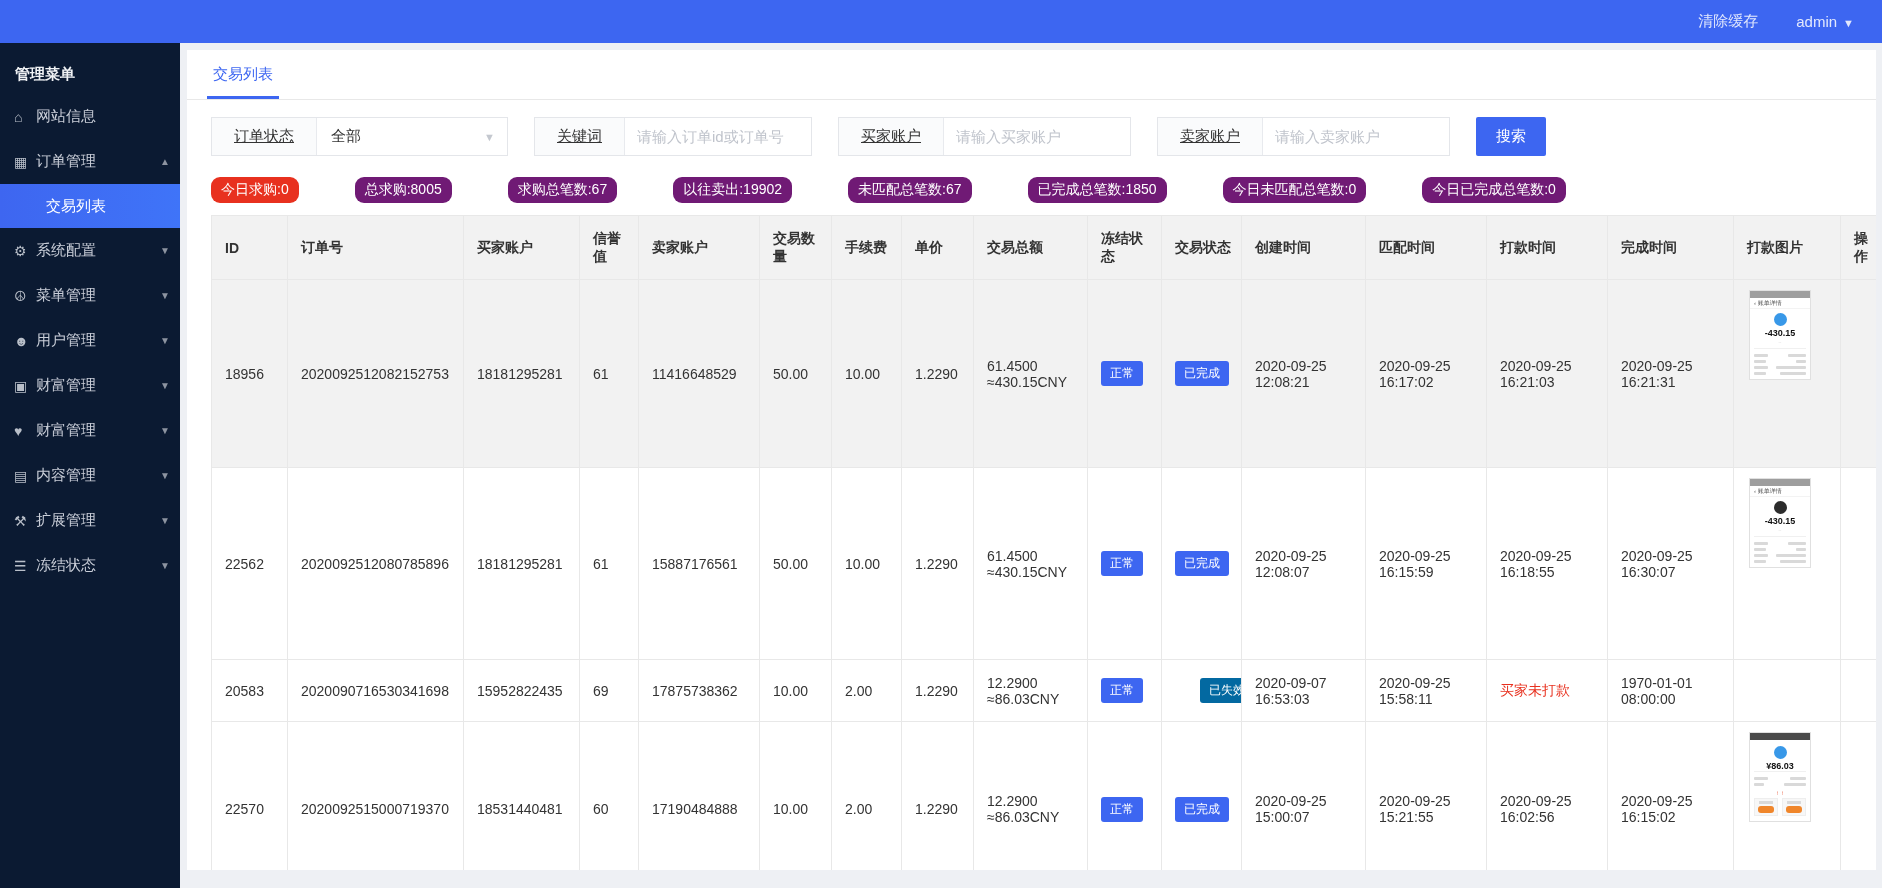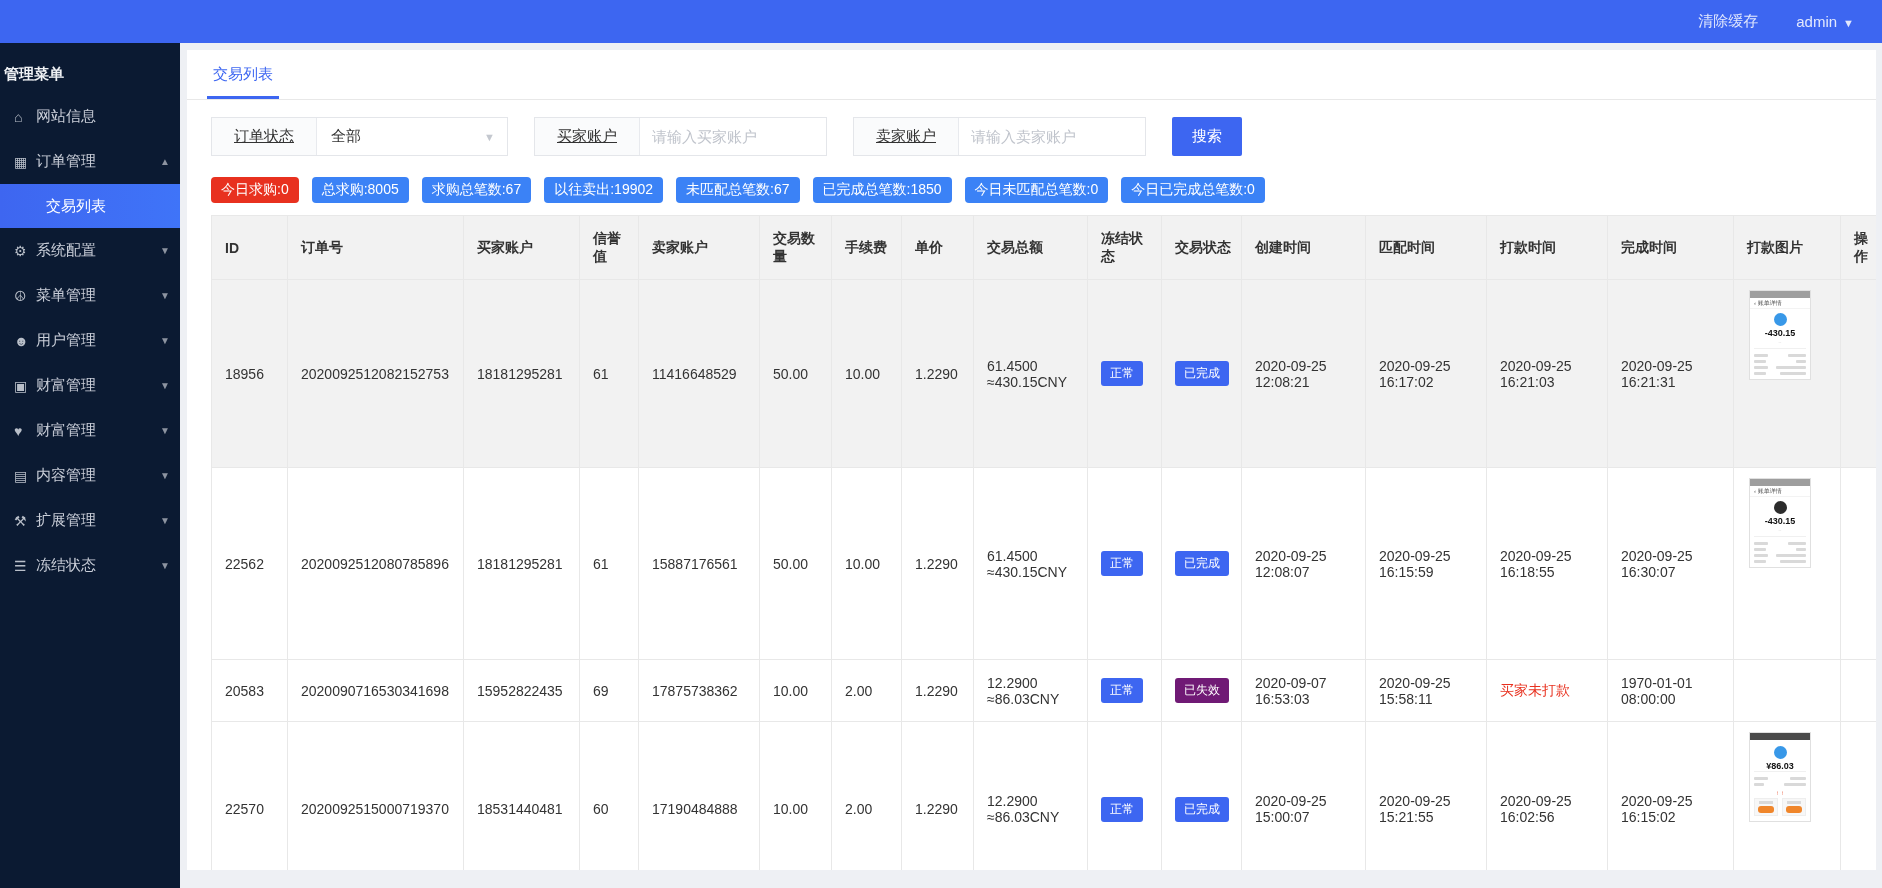--- a/index.html
+++ b/index.html
@@ -9,21 +9,21 @@
   
   .topbar { position:absolute; left:0; top:0; width:1882px; height:43px;
     background:#3d66f1; display:flex; align-items:center; justify-content:flex-end;
     padding-right:28px; gap:38px; z-index:5; }
   .topbar .tb-item { color:rgba(255,255,255,.85); font-size:15px; cursor:pointer; }
   .topbar .caret { font-size:11px; margin-left:6px; }
 
   
   .sidebar { position:absolute; left:0; top:43px; width:180px; height:845px;
     background:#0b1a32; color:#cfd3da; font-size:15px; }
-  .sb-title { color:#f0f2f5; font-weight:bold; padding:22px 0 10px 4px; font-size:15px; }
+  .sb-title { color:#f0f2f5; font-weight:bold; padding:22px 0 10px 15px; font-size:15px; }
   .sb-item { height:45px; display:flex; align-items:center; padding:0 10px 0 14px;
     cursor:pointer; color:#c9ced8; }
   .sb-item .ico { width:22px; font-size:14px; color:#b9bfc9; flex:0 0 22px; }
   .sb-item .lbl { flex:1; }
   .sb-item .arr { font-size:10px; color:#8d94a1; }
   .sb-sub { height:44px; display:flex; align-items:center; padding-left:46px;
     cursor:pointer; color:#e8ecf5; }
   .sb-sub.active { background:linear-gradient(90deg,#3e66f0,#3f74f8); color:#fff; }
 
   
@@ -47,37 +47,37 @@
     padding:0 12px 0 14px; color:#333; font-size:15px; cursor:pointer; }
   .fselect .dd { color:#c4c8cf; font-size:11px; }
   .finput { width:186px; border:none; outline:none; font-size:15px; padding:0 12px;
     color:#333; font-family:inherit; }
   .finput::placeholder { color:#c0c4cc; }
   .search-btn { height:39px; padding:0 20px; background:#3d66f1; color:#fff;
     border:none; font-size:15px; border-radius:2px; cursor:pointer; font-family:inherit; }
 
   
   .stats { display:flex; gap:13px; padding:21px 0 12px 24px; }
-  .stat { color:#fff; font-size:14px; padding:4px 10px; border-radius:4px;
+  .stat { color:#fff; font-size:14px; padding:4px 10px; border-radius:9px;
     white-space:nowrap; }
-  .stat.blue { background:#3b82f6; }
+  .stat.blue { background:#701a75;margin-left:43px; }
   .stat.red  { background:#e8311f; }
 
   
   .tablewrap { padding:0 24px; }
   table { width:100%; border-collapse:collapse; table-layout:fixed; }
   th, td { border:1px solid #e8e8e8; font-size:14px; color:#333;
     padding:8px 8px 8px 13px; text-align:left; vertical-align:middle;
     word-wrap:break-word; overflow:hidden; }
   thead th { background:#f2f2f2; font-weight:bold; height:64px; color:#333; }
   tbody tr.hl { background:#f2f2f2; }
   .tag { display:inline-block; color:#fff; font-size:12px; padding:4px 9px;
     border-radius:3px; white-space:nowrap; }
   .tag.blue { background:#3d66f1; }
-  .tag.red  { background:#701a75; }
+  .tag.red  { background:#0369a1;margin-left:25px; }
   .red-text { color:#e8311f; }
   td.imgcell { vertical-align:top; padding-top:10px; }
 
   
   .receipt { width:62px; background:#fff; border:1px solid #e0e0e0; cursor:pointer;
     margin-left:2px; }
   .r-bar { height:7px; background:#9e9e9e; }
   .r-bar.dark { background:#4a4a4a; }
   .r-nav { height:11px; display:flex; align-items:center; gap:3px; padding:0 4px;
     border-bottom:1px solid #f3f3f3; color:#555; font-size:6px; }
@@ -170,20 +170,24 @@
       <div class="tab">交易列表</div>
     </div>
 
     <div class="filters">
       <div class="fgroup">
         <div class="flabel">订单状态</div>
         <div class="fselect">
           <span>全部</span>
           <span class="dd">▼</span>
         </div>
+      </div>
+      <div class="fgroup">
+        <div class="flabel">关键词</div>
+        <input class="finput" placeholder="请输入订单id或订单号" style="">
       </div>
       <div class="fgroup">
         <div class="flabel">买家账户</div>
         <input class="finput" placeholder="请输入买家账户" style="">
       </div>
       <div class="fgroup">
         <div class="flabel">卖家账户</div>
         <input class="finput" placeholder="请输入卖家账户" style="">
       </div>
       <button class="search-btn">搜索</button>

